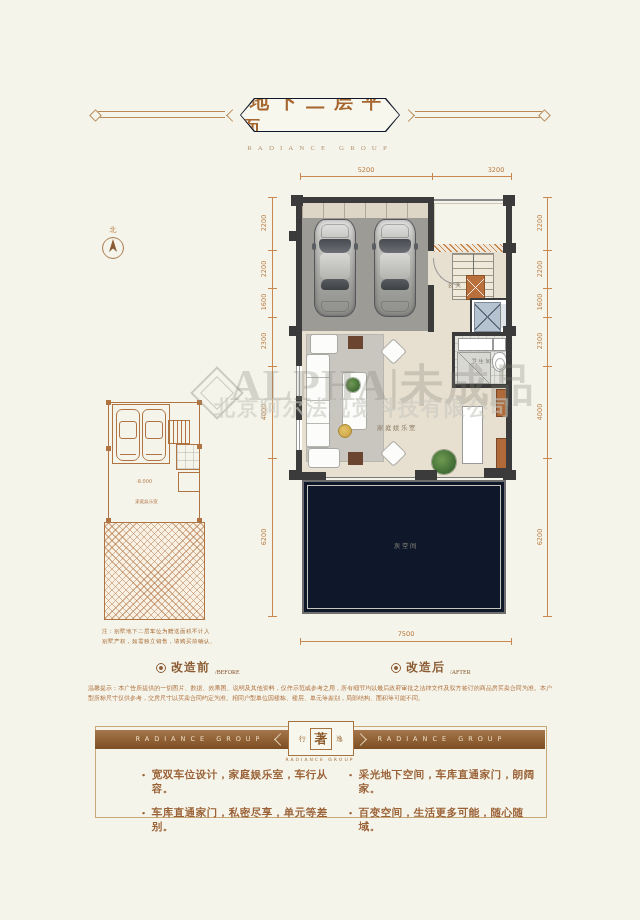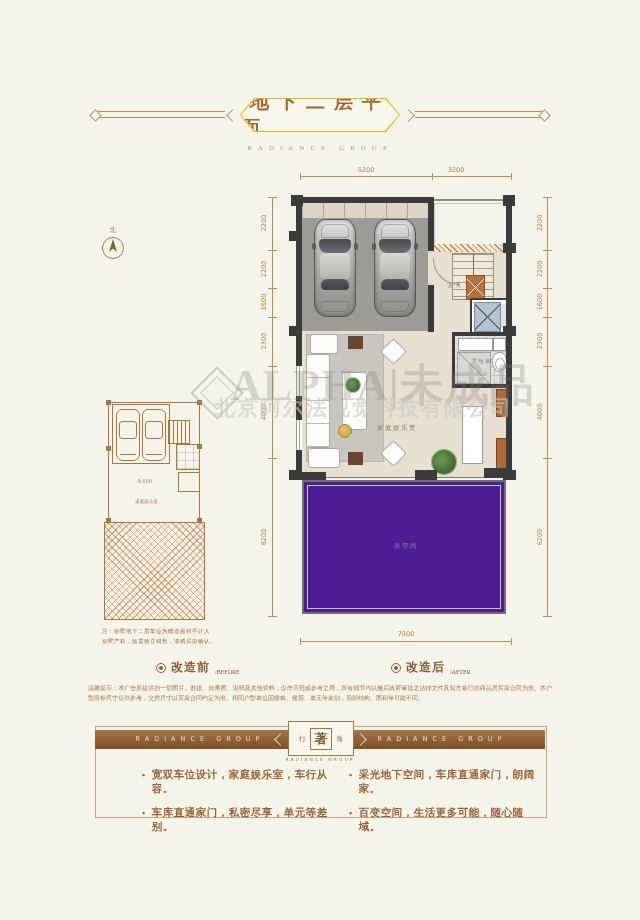--- a/index.html
+++ b/index.html
@@ -4,21 +4,21 @@
 <style>
   html,body{margin:0;padding:0;}
   body{width:640px;height:920px;position:relative;background:#f5f4ea;
        font-family:"Liberation Serif","DejaVu Serif",serif;overflow:hidden;}
   .abs{position:absolute;}
   
   .orn-bar{height:5px;border-top:1px solid #b98a58;border-bottom:1px solid #b98a58;}
   .orn-tip{width:7px;height:7px;border:1px solid #b98a58;transform:rotate(45deg);background:#f5f4ea;}
   .chev{width:8px;height:8px;border-left:1px solid #b98a58;border-bottom:1px solid #b98a58;}
   .chev.l{transform:rotate(45deg);} .chev.r{transform:rotate(225deg);}
-  .title-hex{background:#eab308;clip-path:polygon(14px 0,calc(100% - 14px) 0,100% 50%,calc(100% - 14px) 100%,14px 100%,0 50%);}
+  .title-hex{background:#0f172a;clip-path:polygon(14px 0,calc(100% - 14px) 0,100% 50%,calc(100% - 14px) 100%,14px 100%,0 50%);}
   .title-hex-in{position:absolute;inset:1px;background:#f8f7ee;clip-path:polygon(14px 0,calc(100% - 14px) 0,100% 50%,calc(100% - 14px) 100%,14px 100%,0 50%);
        display:flex;align-items:center;justify-content:center;}
   .title-txt{font-size:19px;font-weight:bold;color:#a5672f;letter-spacing:9px;text-indent:9px;}
   .subtitle{font-size:7px;letter-spacing:6px;color:#b89a7a;text-align:center;}
   
   .dim-h{height:1px;background:#c9884f;}
   .dim-v{width:1px;background:#c9884f;}
   .tick-v{position:absolute;width:1px;height:7px;background:#c9884f;top:-3px;}
   .tick-h{position:absolute;height:1px;width:9px;background:#c9884f;left:-4px;}
   .dlab{font-size:6.5px;color:#b87a3f;text-align:center;font-family:"DejaVu Sans",sans-serif;}
@@ -120,21 +120,21 @@
     <path d="M12 3 L16 16 L12 12.5 L8 16 Z" fill="#8a5a32"></path>
   </svg>
 </div>
 
 <div class="abs dim-h" style="left:300px;top:176px;width:212px;">
   <span class="tick-v" style="left:0;"></span>
   <span class="tick-v" style="left:132px;"></span>
   <span class="tick-v" style="left:211px;"></span>
 </div>
 <div class="abs dlab" style="left:336px;top:166px;width:60px;">5200</div>
-<div class="abs dlab" style="left:426px;top:166px;width:60px;">3200</div>
+<div class="abs dlab" style="left:466px;top:166px;width:60px;">3200</div>
 
 <div class="abs dim-v" style="left:547px;top:197px;height:420px;">
   <span class="tick-h" style="top:0;"></span>
   <span class="tick-h" style="top:53px;"></span>
   <span class="tick-h" style="top:91px;"></span>
   <span class="tick-h" style="top:120px;"></span>
   <span class="tick-h" style="top:169px;"></span>
   <span class="tick-h" style="top:261px;"></span>
   <span class="tick-h" style="top:419px;"></span>
 </div>
@@ -245,21 +245,21 @@
   <div class="abs wall" style="left:289px;top:470px;width:13px;height:10px;"></div>
   <div class="abs wall" style="left:506px;top:203px;width:6px;height:275px;"></div>
   <div class="abs wall" style="left:503px;top:243px;width:13px;height:10px;"></div>
   <div class="abs wall" style="left:503px;top:326px;width:13px;height:10px;"></div>
   <div class="abs wall" style="left:503px;top:470px;width:13px;height:10px;"></div>
   <div class="abs" style="left:302px;top:477px;width:204px;height:1px;background:#777;"></div>
   <div class="abs wall" style="left:300px;top:472px;width:26px;height:8px;"></div>
   <div class="abs wall" style="left:415px;top:470px;width:22px;height:10px;"></div>
   <div class="abs wall" style="left:484px;top:468px;width:22px;height:10px;"></div>
 
-  <div class="abs" style="left:302px;top:480px;width:204px;height:134px;background:#4c1d95;border:2px solid #6f6f6f;box-sizing:border-box;">
+  <div class="abs" style="left:302px;top:480px;width:204px;height:134px;background:#0f172a;border:2px solid #6f6f6f;box-sizing:border-box;">
     <div class="abs" style="inset:3px;border:1px solid #c6c6ba;"></div>
     <div class="abs roomlab" style="left:72px;top:60px;width:60px;color:#8a8a7a;">灰空间</div>
   </div>
 </div>
 
 <div class="abs" style="left:104px;top:394px;width:100px;height:226px;">
   <div class="abs sp-line" style="left:4px;top:8px;width:92px;height:1px;"></div>
   <div class="abs sp-line" style="left:4px;top:8px;width:1px;height:120px;"></div>
   <div class="abs sp-line" style="left:95px;top:8px;width:1px;height:218px;"></div>
   <div class="abs sp-box" style="left:8px;top:10px;width:56px;height:58px;">

